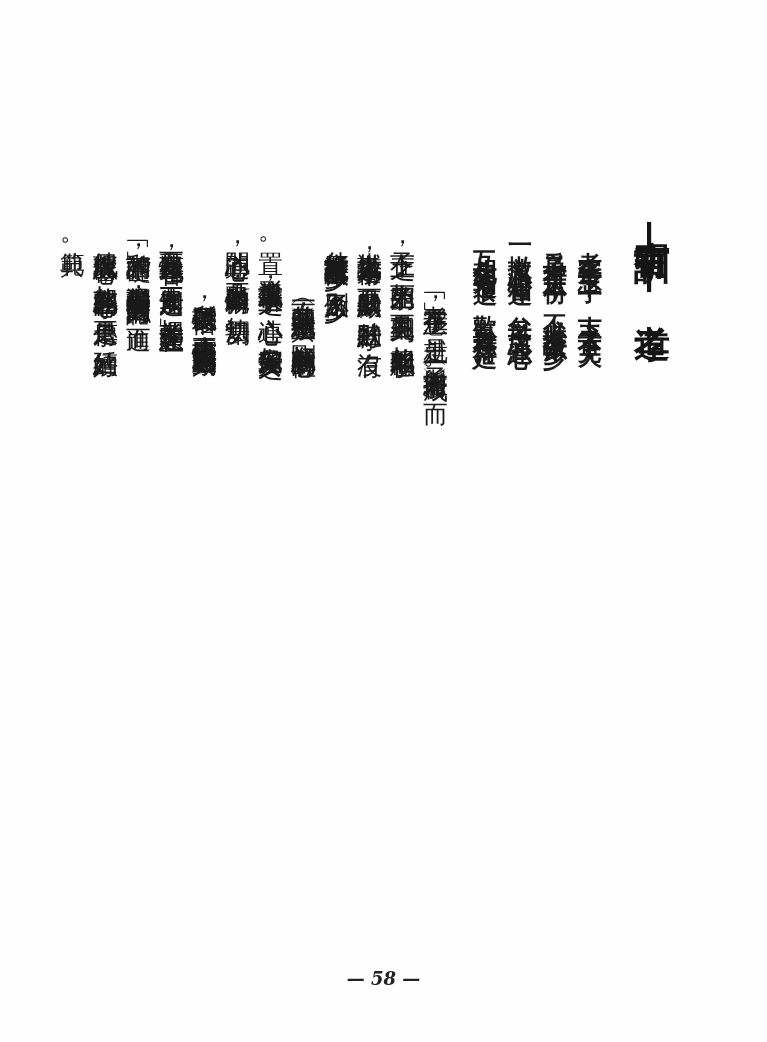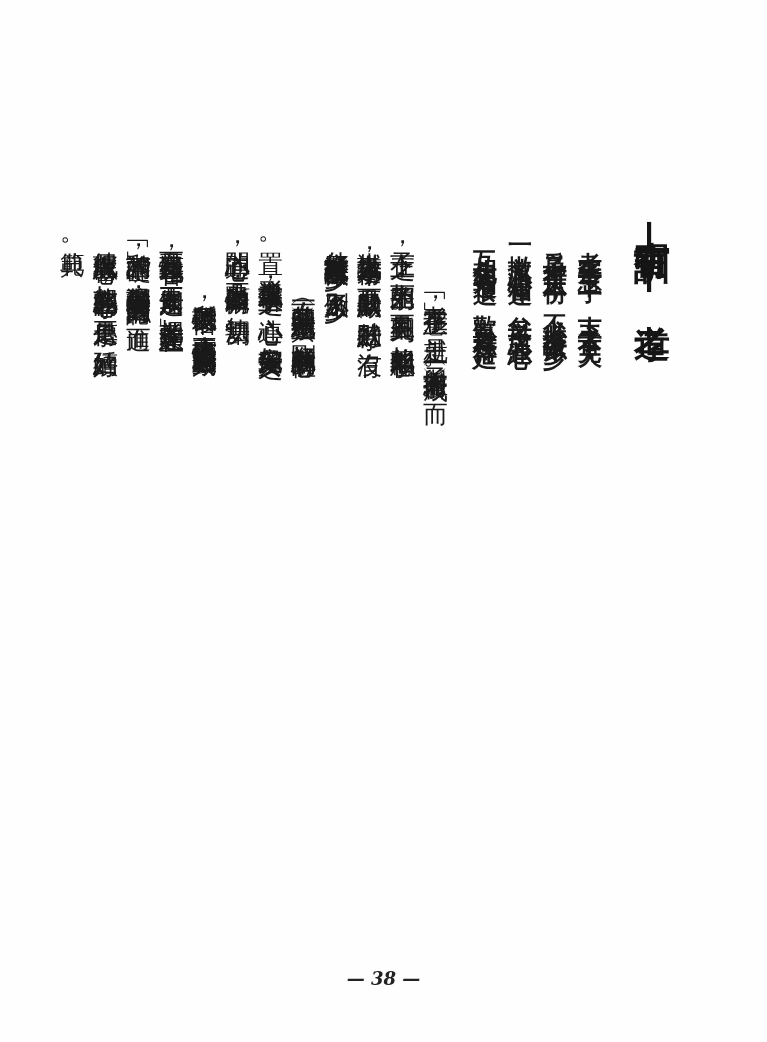--- a/index.html
+++ b/index.html
@@ -97,15 +97,15 @@
     <span class="col indent">而其中的一丿（撇）就連結土與子，剛好就落在中間心的位</span>
     <span class="col">置。這形意上似乎代表著土下之子，心連心，宛如父母與子女之</span>
     <span class="col">間的心連心，更凸顯出血脈親情，無法切割。</span>
     <span class="col indent">所以我們需要珍惜，更需要去懂得上下之間的聯繫與互動，</span>
     <span class="col">而且要懂得互相包容，更要知所進退，把「孝」的美意建立在</span>
     <span class="col">「和諧」的基礎下，讓孝得到父母與子女之間雙方的認同，進而</span>
     <span class="col">彼此展現出歡喜心！如此充滿歡喜心的孝，更是傳承、延續的好</span>
     <span class="col">典範。</span>
   </div>
 
-  <div class="page-number">— 38 —</div>
+  <div class="page-number">— 58 —</div>
 
 </div>
 
 </body></html>

